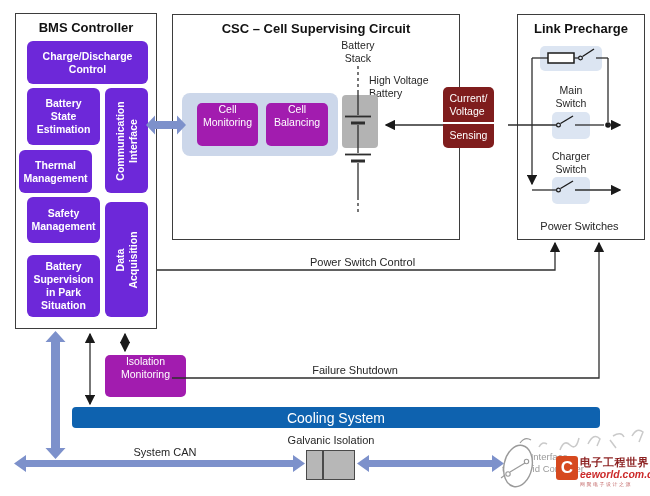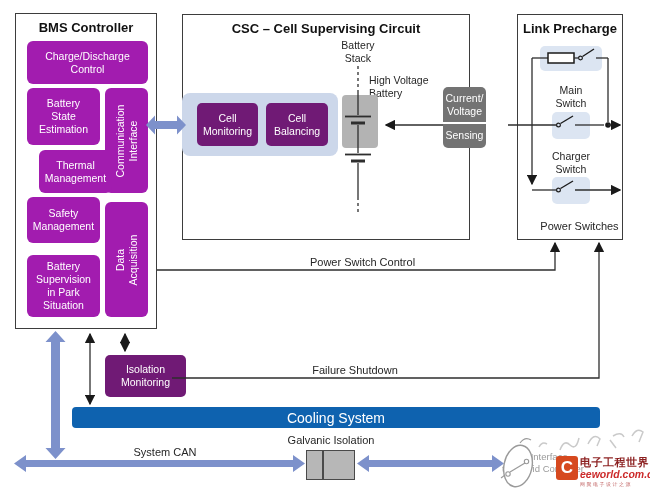--- a/index.html
+++ b/index.html
@@ -1,37 +1,37 @@
 <!DOCTYPE html>
 <html><head>
 <meta charset="utf-8">
 <style>
   html,body{margin:0;padding:0;background:#fff;}
   #canvas{position:relative;width:650px;height:496px;background:#fff;overflow:hidden;
           font-family:"Liberation Sans",sans-serif;color:#1a1a1a;}
   .frame{position:absolute;border:1.5px solid #3d3d3d;background:#fff;box-sizing:border-box;}
   .frame-title{position:absolute;left:0;right:0;top:6px;text-align:center;font-weight:bold;
                font-size:13px;color:#111;}
-  .navy{position:absolute;background:#a21caf;border-radius:6px;color:#fff;display:flex;
-        align-items:center;justify-content:center;text-align:center;font-size:10.5px;line-height:1.22;}
-  .blue{position:absolute;background:#701a75;border-radius:5px;color:#fff;display:flex;
-        align-items:center;justify-content:center;text-align:center;font-size:10.5px;line-height:1.22;}
+  .navy{position:absolute;background:#6d28d9;border-radius:6px;color:#fff;display:flex;
+        align-items:center;justify-content:center;text-align:center;font-size:10.5px;line-height:1.22;font-weight:bold;}
+  .blue{position:absolute;background:#a21caf;border-radius:5px;color:#fff;display:flex;
+        justify-content:center;text-align:center;font-size:10.5px;line-height:1.22;}
   .pre{white-space:pre-line;}
   .vwrap{position:absolute;}
   .vtext{position:absolute;left:50%;top:50%;transform:translate(-50%,-50%) rotate(-90deg);
          text-align:center;white-space:pre-line;font-size:10.5px;line-height:1.25;color:#fff;}
   .lightbox{position:absolute;background:#ccd7ea;border-radius:8px;}
   .hl{position:absolute;background:#dce5f2;border-radius:5px;}
   .graybox{position:absolute;background:#b3b3b3;border-radius:4px;}
   .lbl{position:absolute;font-size:10.5px;line-height:1.2;color:#262626;}
   .lbl-md{position:absolute;font-size:11px;line-height:1.2;color:#262626;}
   .center{text-align:center;}
   svg.overlay{position:absolute;left:0;top:0;z-index:2;pointer-events:none;}
-  .cvbox{position:absolute;left:443px;top:87px;width:43px;height:61px;background:#737373;
-         border-radius:5px;color:#fff;font-size:10.5px;line-height:1.22;text-align:center;box-sizing:border-box;}
+  .cvbox{position:absolute;left:443px;top:87px;width:51px;height:61px;background:#7f1d1d;
+         border-radius:5px;color:#fff;font-size:10.5px;line-height:1.22;box-sizing:border-box;}
   .cvtop{height:37px;display:flex;align-items:center;justify-content:center;border-bottom:2px solid #fff;box-sizing:border-box;}
   .cvbot{height:22px;display:flex;align-items:center;justify-content:center;}
   .coolbar{position:absolute;left:72px;top:407px;width:528px;height:21px;background:#0e62af;
            border-radius:4px;color:#fff;font-size:14px;display:flex;align-items:center;justify-content:center;}
   .galvbox{position:absolute;left:306px;top:450px;width:49px;height:30px;background:#b7b7b7;
            border:1.5px solid #4a4a4a;box-sizing:border-box;}
   .galvdiv{position:absolute;left:15px;top:0;width:1.5px;height:100%;background:#4a4a4a;}
   .cantext{position:absolute;color:#9a9a9a;font-size:9.5px;line-height:1.2;z-index:1;}
   .wm{position:absolute;left:556px;top:456px;width:96px;z-index:5;display:flex;align-items:flex-start;}
   .wmlogo{width:22px;height:24px;background:#d6491f;border-radius:3px;color:#fff;font-weight:bold;
@@ -55,40 +55,40 @@
   </div>
   <div class="navy" style="left:27px;top:88px;width:73px;height:57px;">
     <span class="pre">Battery
 State
 Estimation</span>
   </div>
   <div class="navy vwrap" style="left:105px;top:88px;width:43px;height:105px;">
     <span class="vtext" style="width:100px;">Communication
 Interface</span>
   </div>
-  <div class="navy" style="left:39px;top:150px;width:73px;height:43px;">
+  <div class="navy" style="left:19px;top:150px;width:73px;height:43px;">
     <span class="pre">Thermal
 Management</span>
   </div>
   <div class="navy" style="left:27px;top:197px;width:73px;height:46px;">
     <span class="pre">Safety
 Management</span>
   </div>
   <div class="navy" style="left:27px;top:255px;width:73px;height:62px;">
     <span class="pre">Battery
 Supervision
 in Park
 Situation</span>
   </div>
   <div class="navy vwrap" style="left:105px;top:202px;width:43px;height:115px;">
     <span class="vtext" style="width:110px;">Data
 Acquisition</span>
   </div>
 
-  <div class="frame" style="left:182px;top:14px;width:288px;height:226px;">
+  <div class="frame" style="left:172px;top:14px;width:288px;height:226px;">
     <div class="frame-title">CSC – Cell Supervising Circuit</div>
   </div>
   <div class="lightbox" style="left:182px;top:93px;width:156px;height:63px;"></div>
   <div class="blue" style="left:197px;top:103px;width:61px;height:43px;">
     <span class="pre">Cell
 Monitoring</span>
   </div>
   <div class="blue" style="left:266px;top:103px;width:62px;height:43px;">
     <span class="pre">Cell
 Balancing</span>
@@ -102,21 +102,21 @@
   <div class="cvbox">
     <div class="cvtop">
         <span class="pre">Current/
 Voltage</span>
       </div>
     <div class="cvbot">
         <span>Sensing</span>
       </div>
   </div>
 
-  <div class="frame" style="left:517px;top:14px;width:106px;height:226px;padding-left:24px;">
+  <div class="frame" style="left:517px;top:14px;width:128px;height:226px;padding-left:24px;">
     <div class="frame-title">Link Precharge</div>
   </div>
   <div class="hl" style="left:540px;top:46px;width:62px;height:25px;"></div>
   <div class="hl" style="left:552px;top:112px;width:38px;height:27px;"></div>
   <div class="hl" style="left:552px;top:177px;width:38px;height:27px;"></div>
   <div class="lbl center pre" style="left:540px;top:84px;width:62px;">Main
 Switch</div>
   <div class="lbl center pre" style="left:540px;top:150px;width:62px;">Charger
 Switch</div>
   <div class="lbl-md center" style="left:517px;top:220px;width:125px;">Power Switches</div>

